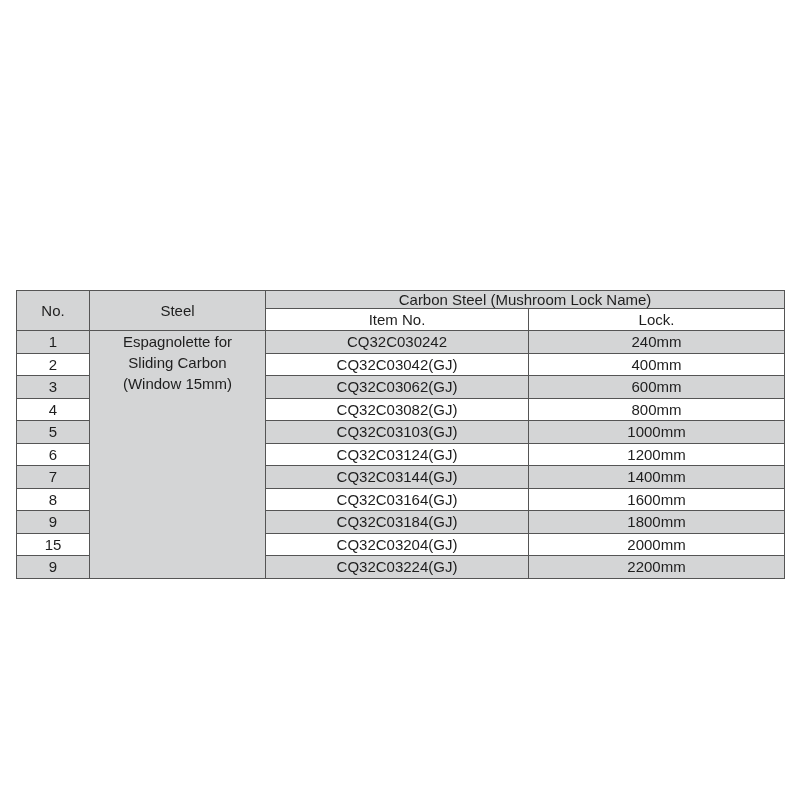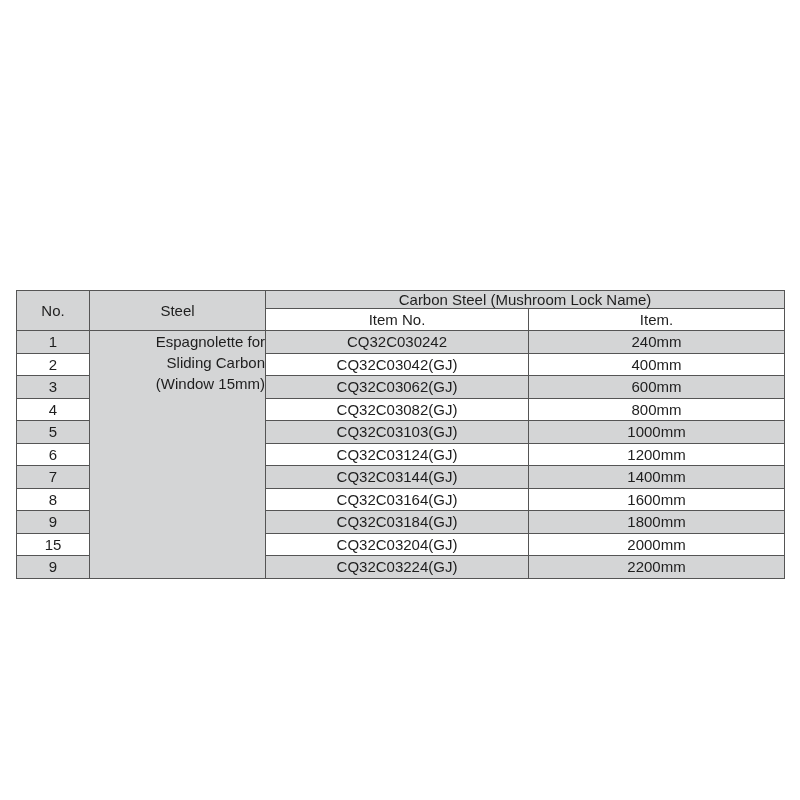--- a/index.html
+++ b/index.html
@@ -17,41 +17,41 @@
     .g { background:#d4d5d6; }
     .w { background:#ffffff; }
     col.c-no { width:73px; }
     col.c-name { width:176px; }
     col.c-item { width:263px; }
     col.c-spec { width:256px; }
     tr.h1 th { height:17px; line-height:17px; }
     tr.h2 th { height:21px; line-height:21px;text-align:center; }
     tr.r td { height:21.5px; line-height:21px; }
     td.name-cell { vertical-align:top; padding-top:94px; line-height:21px; }
-    .name-line { display:block;text-align:right; }
+    .name-line { display:block; }
   </style>
 </head>
 <body>
 
 <table class="spec">
   <colgroup>
     <col class="c-no">
       <col class="c-name">
       <col class="c-item">
       <col class="c-spec">
   </colgroup>
   <thead>
     <tr class="h1">
       <th class="g" rowspan="2">No.</th>
       <th class="g" rowspan="2">Steel</th>
       <th class="g" colspan="2">Carbon Steel (Mushroom Lock Name)</th>
     </tr>
     <tr class="h2">
       <th class="w">Item No.</th>
-      <th class="w">Item.</th>
+      <th class="w">Lock.</th>
     </tr>
   </thead>
   <tbody>
     <tr class="r g">
       <td>1</td>
       <td class="g name-cell" rowspan="11">
         <span class="name-line">Espagnolette for</span>
         <span class="name-line">Sliding Carbon</span>
         <span class="name-line">(Window 15mm)</span>
       </td>

